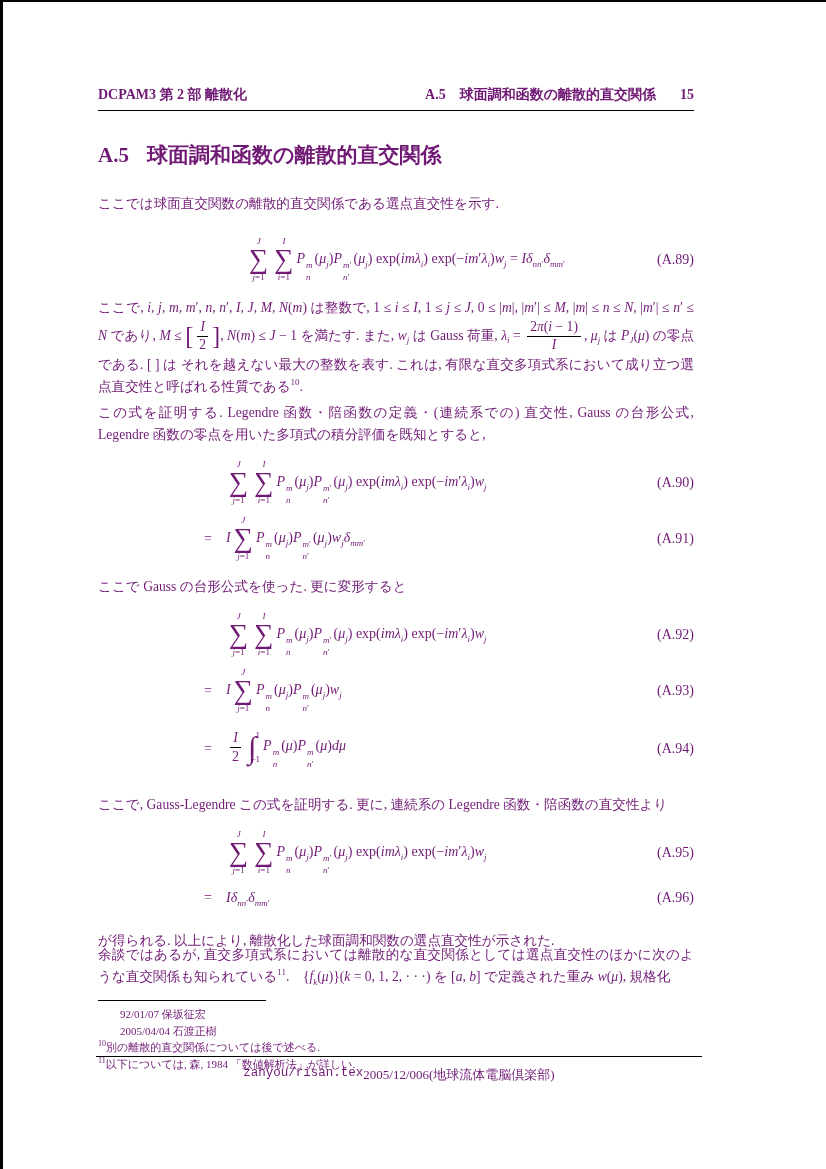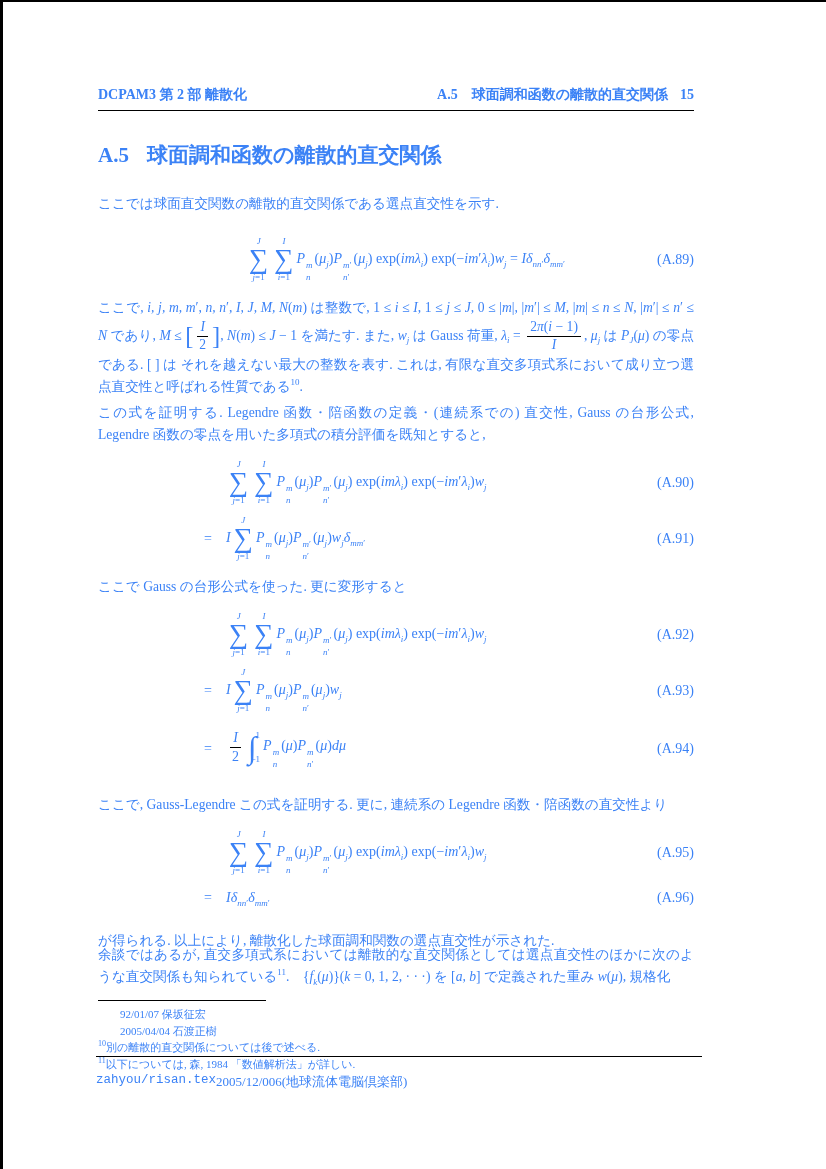--- a/index.html
+++ b/index.html
@@ -1,25 +1,25 @@
 <!DOCTYPE html>
 <html><head>
 <meta charset="utf-8">
 <style>
   html,body{margin:0;padding:0;background:#fff;}
-  .page{position:relative;width:826px;height:1169px;background:#fff;color:#3b82f6;
+  .page{position:relative;width:826px;height:1169px;background:#fff;color:#701a75;
         font-family:"Liberation Serif","DejaVu Serif",serif;
         box-shadow:inset 3px 0 0 #000, inset 0 2px 0 #000;overflow:hidden;}
   .content{position:absolute;left:98px;top:0;width:596px;}
 
   
   .runhead{display:flex;justify-content:space-between;align-items:baseline;
            margin-top:86px;padding-bottom:6px;border-bottom:1.4px solid #000;
            font-weight:bold;font-size:14px;}
-  .rh-right{display:flex;align-items:baseline;gap:12px;}
+  .rh-right{display:flex;align-items:baseline;gap:24px;}
 
   
   .sec{margin:30px 0 0 0;font-size:21px;font-weight:bold;display:flex;gap:18px;align-items:baseline;}
 
   .para{font-size:13.6px;line-height:1.62;margin:0;text-align:justify;}
   .p1{margin-top:24px;}
   .p2{margin-top:8px;}
   .p3{margin-top:4px;}
   .p4{margin-top:12px;}
   .p5{margin-top:20px;}
@@ -61,21 +61,21 @@
   .bigbr{font-size:1.8em;vertical-align:middle;line-height:.9;font-style:normal;}
 
   
   .footnotes{position:absolute;top:1000px;left:0;width:596px;font-size:11px;line-height:1.5;}
   .fn-rule{width:168px;border-top:1px solid #000;margin-bottom:5px;}
   .fn-date{padding-left:22px;}
   .fn sup{font-size:8px;}
 
   
   .footer{position:absolute;top:1056px;left:96px;width:606px;border-top:1px solid #000;
-          padding-top:16px;display:flex;justify-content:flex-start;font-size:13px;}
+          padding-top:9px;display:flex;justify-content:center;font-size:13px;}
   .footer .tt{font-family:"Liberation Mono","DejaVu Sans Mono",monospace;font-size:12.5px;}
 </style>
 </head>
 <body>
 
 <div class="page">
   <div class="content">
 
     <div class="runhead">
       <span class="rh-left">DCPAM3 第 2 部 離散化</span>

